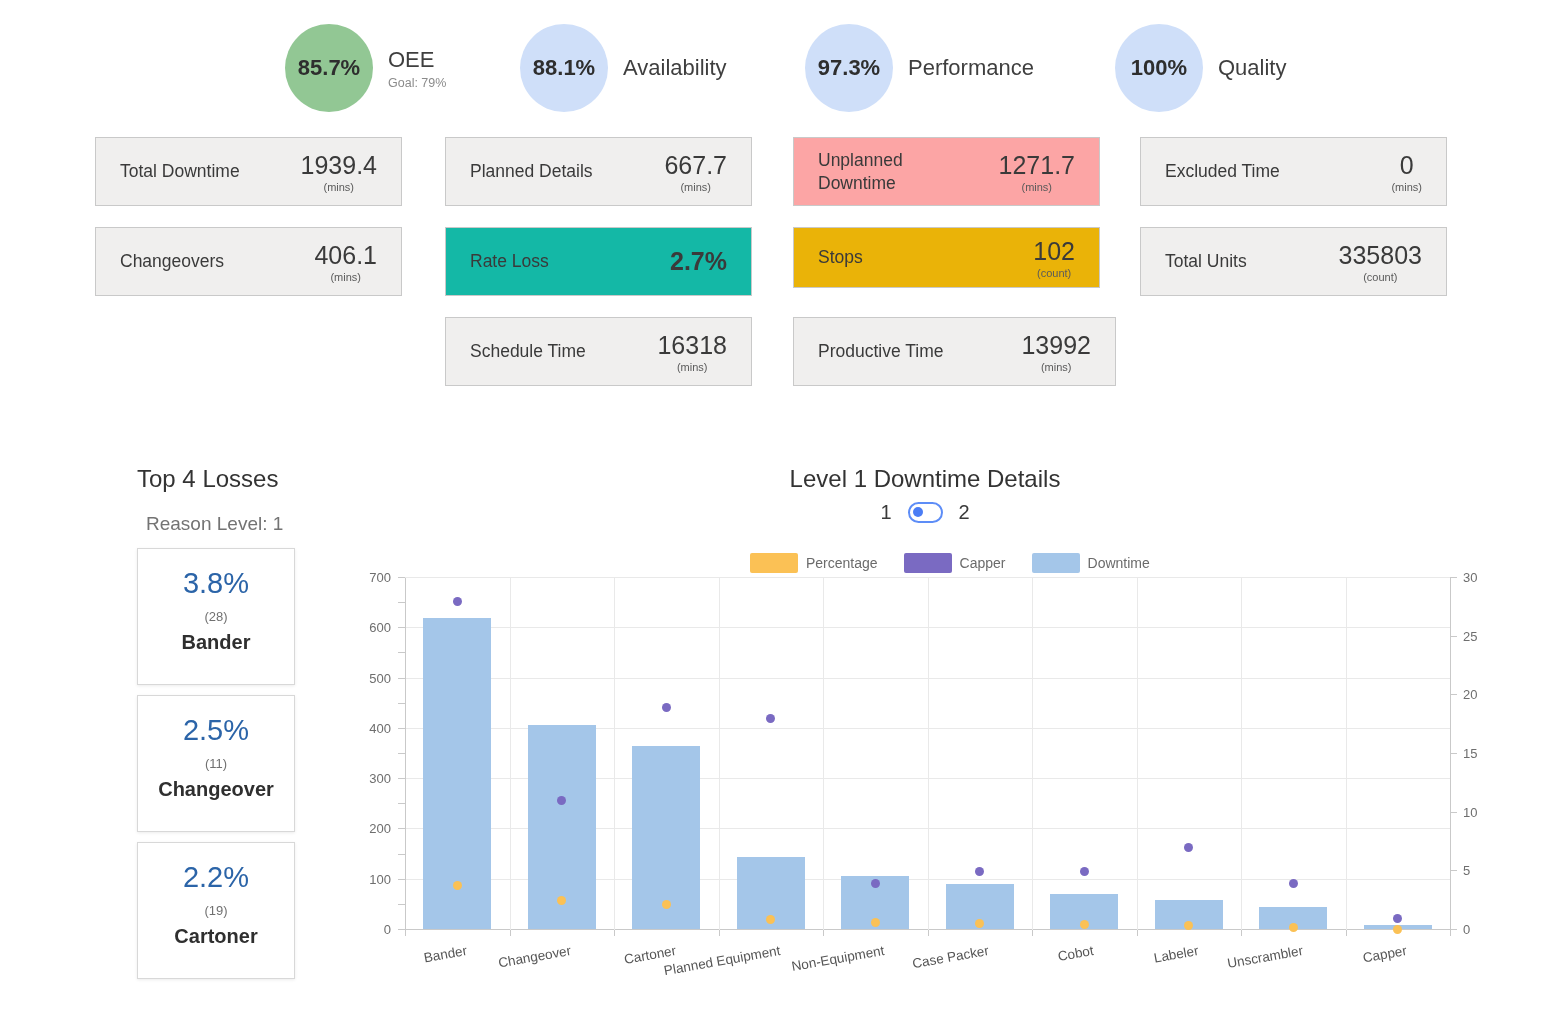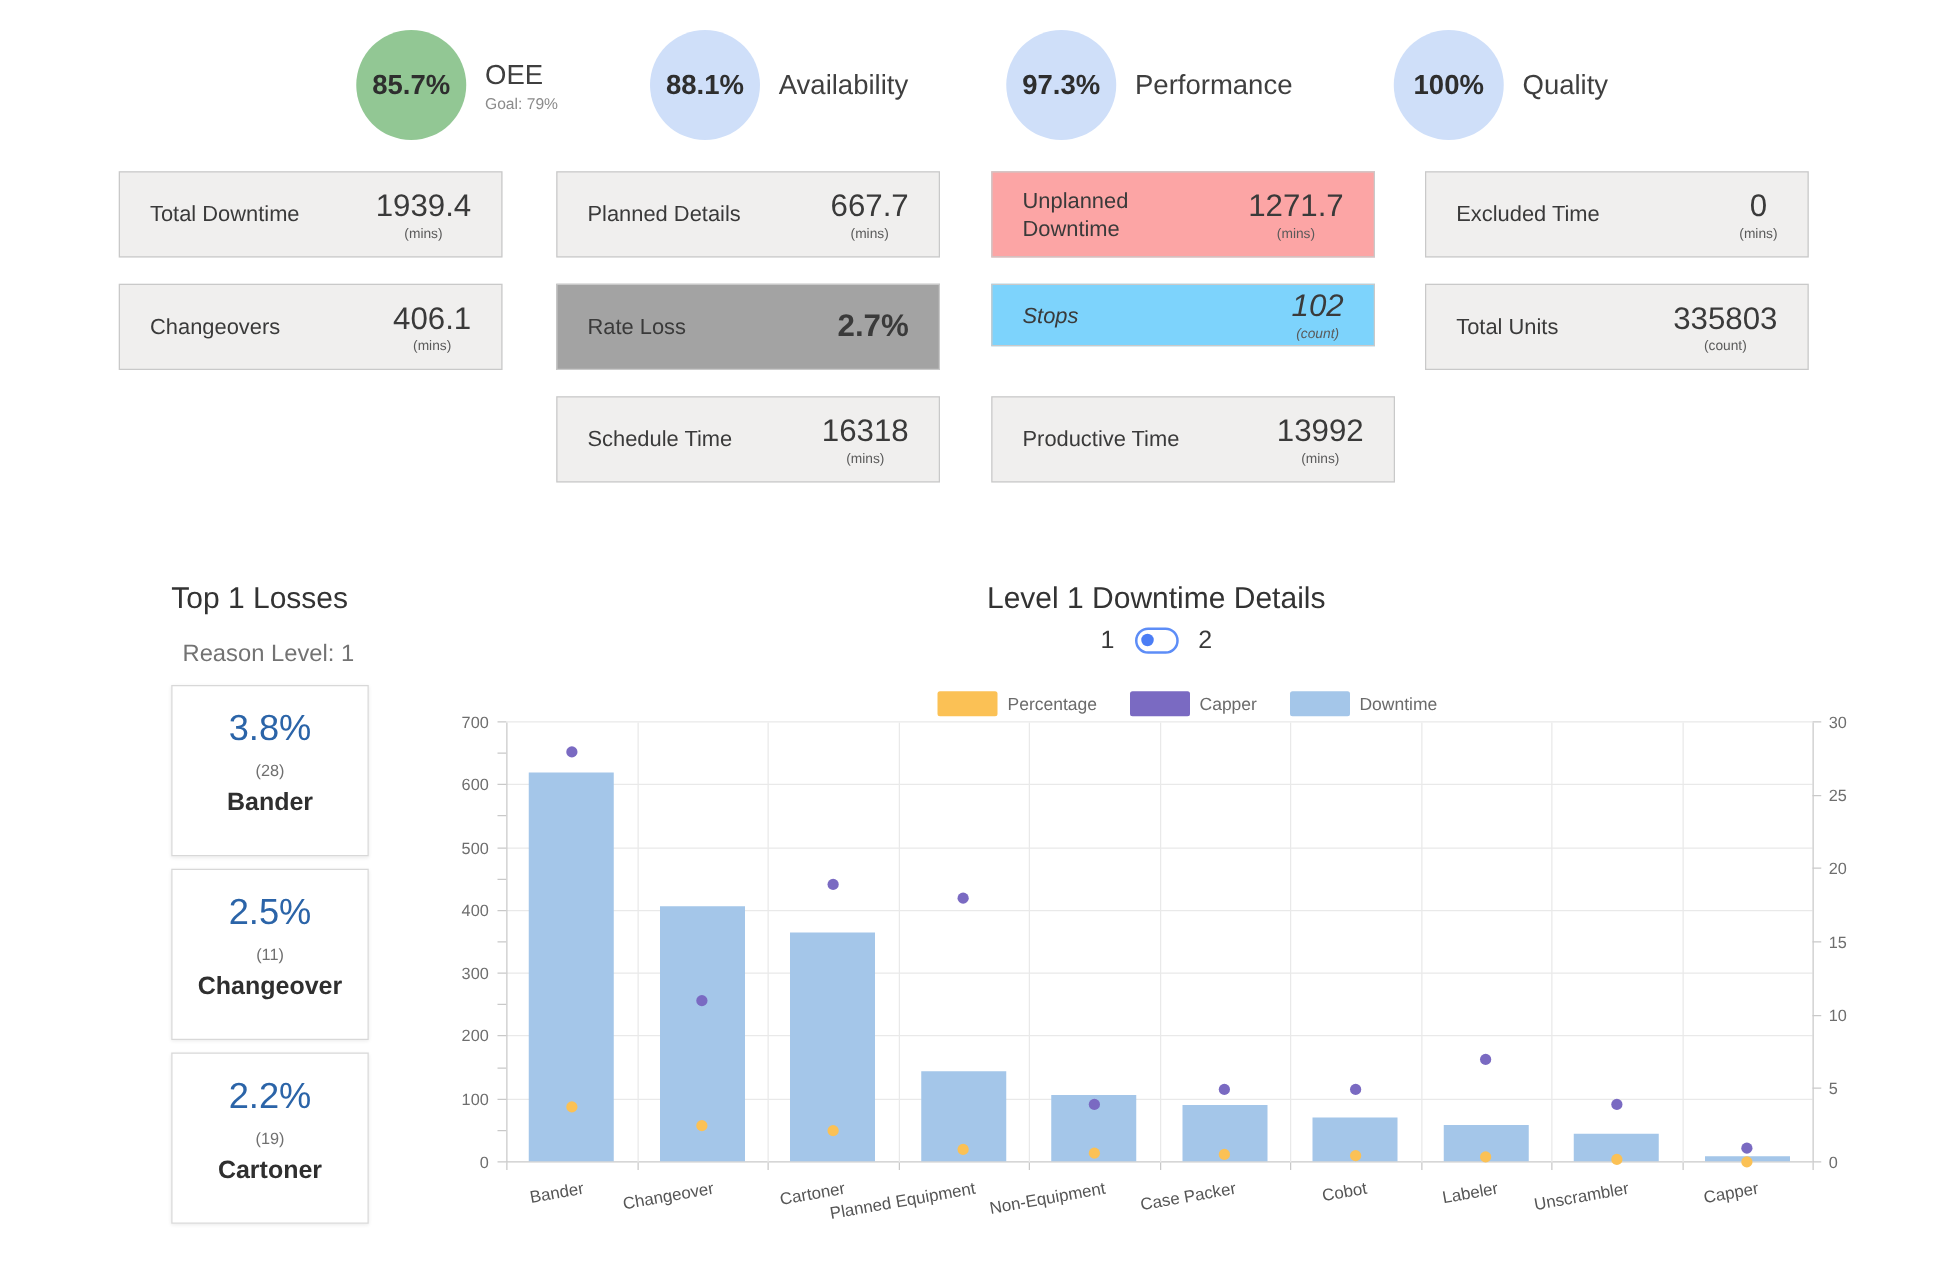--- a/index.html
+++ b/index.html
@@ -73,27 +73,27 @@
           <div style="font-size: 11px; color: rgb(90, 90, 90); margin-top: 1px;">(mins)</div>
         </div>
       </div>
       <div style="position: absolute; left: 95px; top: 227px; width: 307px; height: 69px; background: rgb(240, 239, 238); border: 1px solid rgb(201, 201, 201); box-sizing: border-box;">
         <div style="position: absolute; left: 24px; top: 0px; bottom: 0px; width: 155px; display: flex; align-items: center; font-size: 17.5px; color: rgb(58, 58, 58); line-height: 1.3;">Changeovers</div>
         <div style="position: absolute; right: 24px; top: 0px; bottom: 0px; display: flex; flex-direction: column; align-items: center; justify-content: center;">
           <div style="font-size: 25px; color: rgb(58, 58, 58);">406.1</div>
           <div style="font-size: 11px; color: rgb(90, 90, 90); margin-top: 1px;">(mins)</div>
         </div>
       </div>
-      <div style="position: absolute; left: 445px; top: 227px; width: 307px; height: 69px; background: #a3a3a3; border: 1px solid rgb(201, 201, 201); box-sizing: border-box;">
+      <div style="position: absolute; left: 445px; top: 227px; width: 307px; height: 69px; background: #14b8a6; border: 1px solid rgb(201, 201, 201); box-sizing: border-box;">
         <div style="position: absolute; left: 24px; top: 0px; bottom: 0px; width: 155px; display: flex; align-items: center; font-size: 17.5px; color: rgb(58, 58, 58); line-height: 1.3;">Rate Loss</div>
         <div style="position: absolute; right: 24px; top: 0px; bottom: 0px; display: flex; flex-direction: column; align-items: flex-end; justify-content: center; font-weight: bold;">
           <div style="font-size: 25px; color: rgb(58, 58, 58);">2.7%</div>
         </div>
       </div>
-      <div style="position: absolute; left: 793px; top: 227px; width: 307px; height: 50px; background: #7dd3fc; border: 1px solid rgb(201, 201, 201); box-sizing: border-box; font-style: italic;">
+      <div style="position: absolute; left: 793px; top: 227px; width: 307px; height: 61px; background: #eab308; border: 1px solid rgb(201, 201, 201); box-sizing: border-box;">
         <div style="position: absolute; left: 24px; top: 0px; bottom: 0px; width: 155px; display: flex; align-items: center; font-size: 17.5px; color: rgb(58, 58, 58); line-height: 1.3;">Stops</div>
         <div style="position: absolute; right: 24px; top: 0px; bottom: 0px; display: flex; flex-direction: column; align-items: center; justify-content: center;">
           <div style="font-size: 25px; color: rgb(58, 58, 58);">102</div>
           <div style="font-size: 11px; color: rgb(90, 90, 90); margin-top: 1px;">(count)</div>
         </div>
       </div>
       <div style="position: absolute; left: 1140px; top: 227px; width: 307px; height: 69px; background: rgb(240, 239, 238); border: 1px solid rgb(201, 201, 201); box-sizing: border-box;">
         <div style="position: absolute; left: 24px; top: 0px; bottom: 0px; width: 155px; display: flex; align-items: center; font-size: 17.5px; color: rgb(58, 58, 58); line-height: 1.3;">Total Units</div>
         <div style="position: absolute; right: 24px; top: 0px; bottom: 0px; display: flex; flex-direction: column; align-items: center; justify-content: center;">
           <div style="font-size: 25px; color: rgb(58, 58, 58);">335803</div>
@@ -109,21 +109,21 @@
       </div>
       <div style="position: absolute; left: 793px; top: 317px; width: 323px; height: 69px; background: rgb(240, 239, 238); border: 1px solid rgb(201, 201, 201); box-sizing: border-box;">
         <div style="position: absolute; left: 24px; top: 0px; bottom: 0px; width: 155px; display: flex; align-items: center; font-size: 17.5px; color: rgb(58, 58, 58); line-height: 1.3;">Productive Time</div>
         <div style="position: absolute; right: 24px; top: 0px; bottom: 0px; display: flex; flex-direction: column; align-items: center; justify-content: center;">
           <div style="font-size: 25px; color: rgb(58, 58, 58);">13992</div>
           <div style="font-size: 11px; color: rgb(90, 90, 90); margin-top: 1px;">(mins)</div>
         </div>
       </div>
     </div>
 
-  <div class="sec-title" style="left:137px;top:465px;">Top 1 Losses</div>
+  <div class="sec-title" style="left:137px;top:465px;">Top 4 Losses</div>
   <div style="position:absolute;left:146px;top:513px;font-size:19px;color:#737373;">Reason Level: 1</div>
   <div>
       <div style="position: absolute; left: 137px; top: 548px; width: 158px; height: 137px; background: rgb(255, 255, 255); border: 1px solid rgb(216, 216, 216); box-shadow: rgba(0, 0, 0, 0.08) 0px 1px 3px; box-sizing: border-box; display: flex; flex-direction: column; align-items: center;">
         <div style="margin-top: 18px; font-size: 29px; color: rgb(43, 100, 168);">3.8%</div>
         <div style="margin-top: 9px; font-size: 13px; color: rgb(112, 112, 112);">(28)</div>
         <div style="margin-top: 7px; font-size: 20px; font-weight: bold; color: rgb(47, 47, 47);">Bander</div>
       </div>
       <div style="position: absolute; left: 137px; top: 695px; width: 158px; height: 137px; background: rgb(255, 255, 255); border: 1px solid rgb(216, 216, 216); box-shadow: rgba(0, 0, 0, 0.08) 0px 1px 3px; box-sizing: border-box; display: flex; flex-direction: column; align-items: center;">
         <div style="margin-top: 18px; font-size: 29px; color: rgb(43, 100, 168);">2.5%</div>
         <div style="margin-top: 9px; font-size: 13px; color: rgb(112, 112, 112);">(11)</div>

